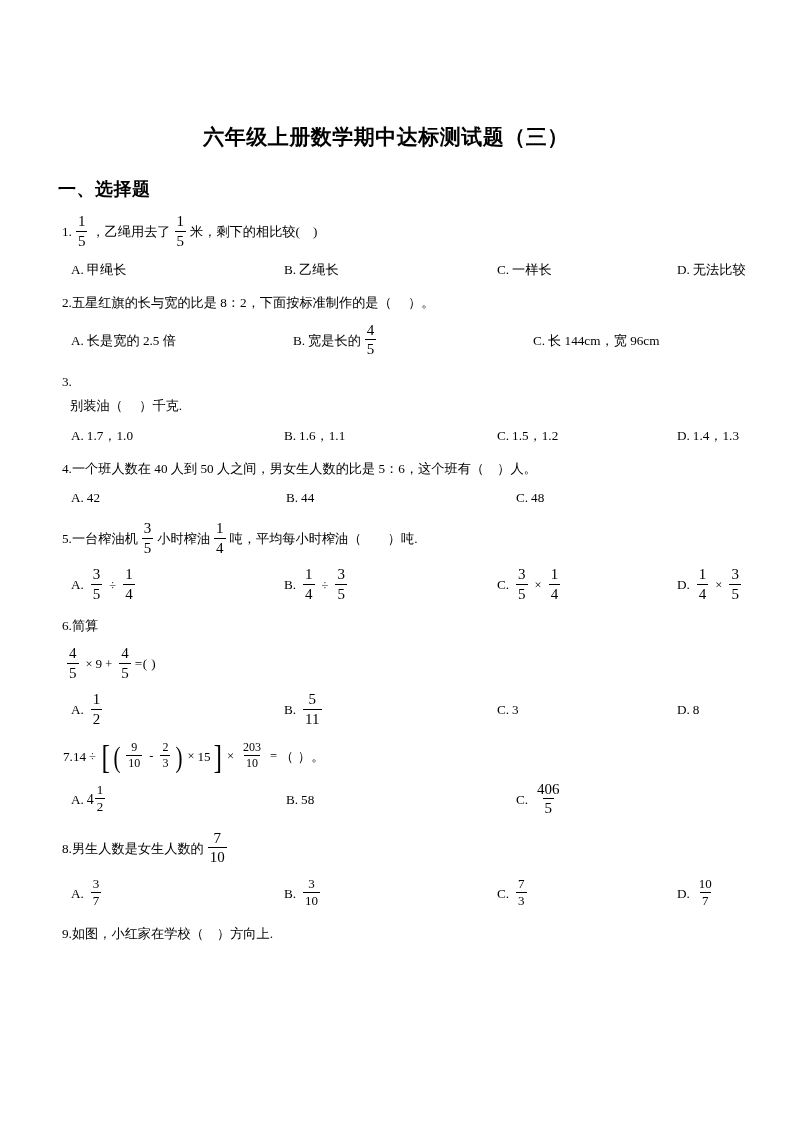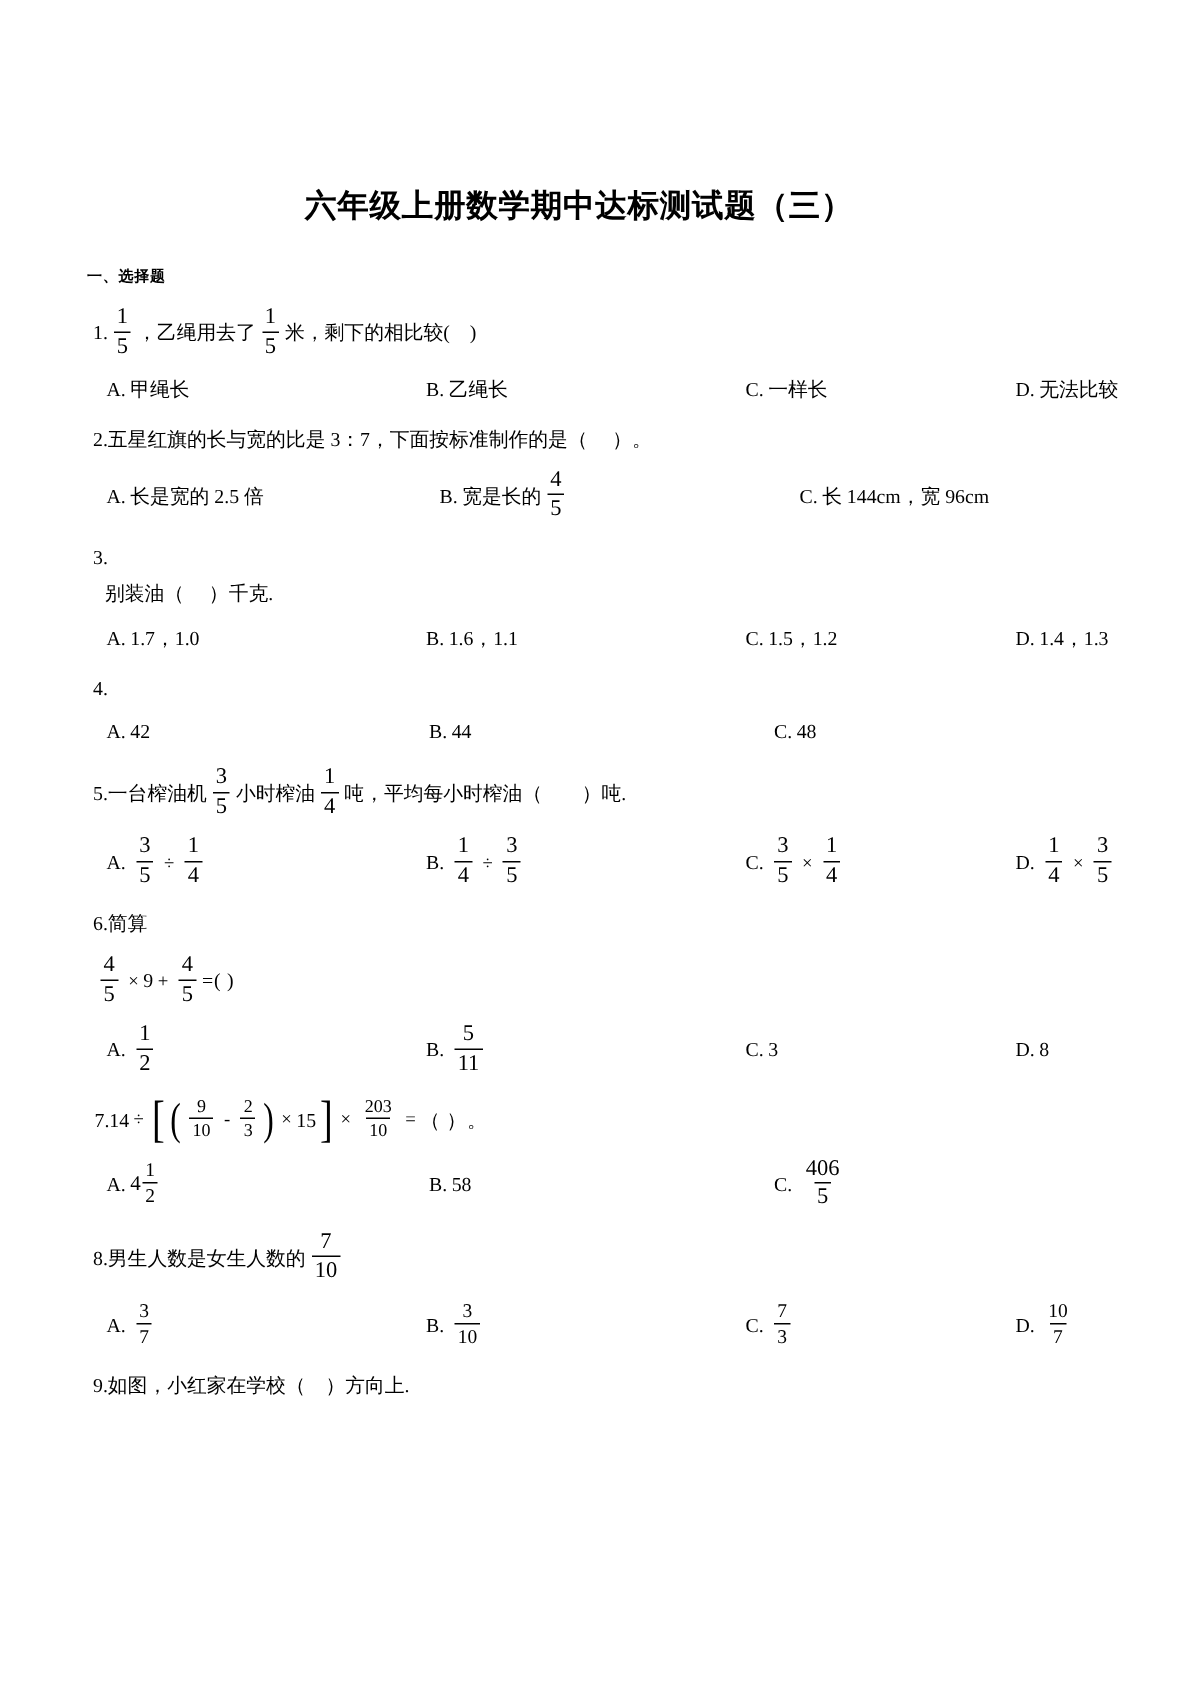--- a/index.html
+++ b/index.html
@@ -28,21 +28,21 @@
     text-align: center;
     font-size: 21px;
     font-weight: bold;
     letter-spacing: 0.5px;
     padding-top: 125px;
     line-height: 1.2;
   }
 
   
   .section-heading {
-    font-size: 10px;
+    font-size: 18px;
     font-weight: bold;
     margin: 27px 0 0 58px;
     letter-spacing: 0.5px;
   }
 
   
   .qblock {
     margin: 0 0 0 0;
     padding: 0 56px 0 62px;
   }
@@ -192,21 +192,21 @@
       <div class="opt">
           <span class="lbl">D.</span>
           <span>无法比较</span>
         </div>
     </div>
   </div>
 
   <div class="qblock">
     <div class="qstem">
       <span class="t">2.</span>
-        <span class="t">五星红旗的长与宽的比是 3：7，下面按标准制作的是（     ）。</span>
+        <span class="t">五星红旗的长与宽的比是 8：2，下面按标准制作的是（     ）。</span>
     </div>
     <div class="opts cols3 tall">
       <div class="opt">
           <span class="lbl">A.</span>
           <span>长是宽的 2.5 倍</span>
         </div>
       <div class="opt">
         <span class="lbl">B.</span>
           <span>宽是长的</span>
         <span class="frac big">
@@ -244,20 +244,21 @@
       <div class="opt">
           <span class="lbl">D.</span>
           <span>1.4，1.3</span>
         </div>
     </div>
   </div>
 
   <div class="qblock">
     <div class="qstem">
       <span class="t">4.</span>
+        <span class="t">一个班人数在 40 人到 50 人之间，男女生人数的比是 5：6，这个班有（    ）人。</span>
     </div>
     <div class="opts cols3b">
       <div class="opt">
           <span class="lbl">A.</span>
           <span>42</span>
         </div>
       <div class="opt">
           <span class="lbl">B.</span>
           <span>44</span>
         </div>

